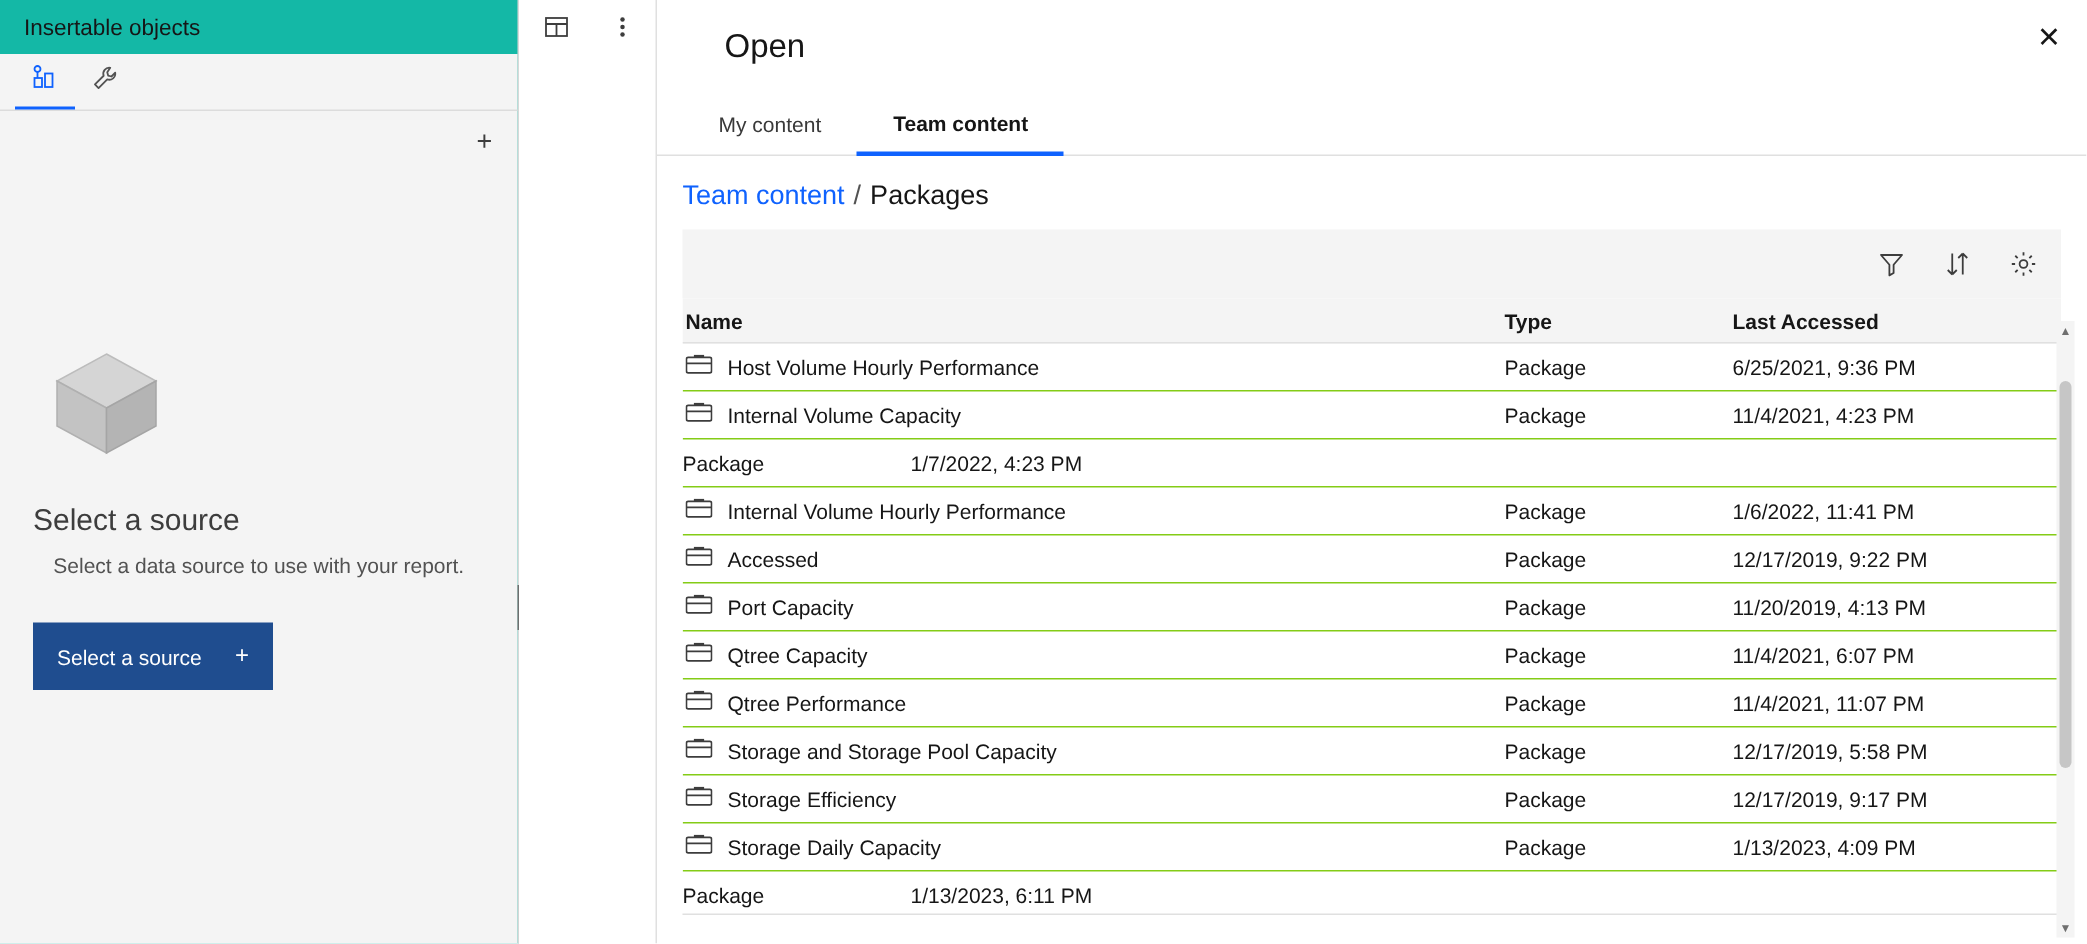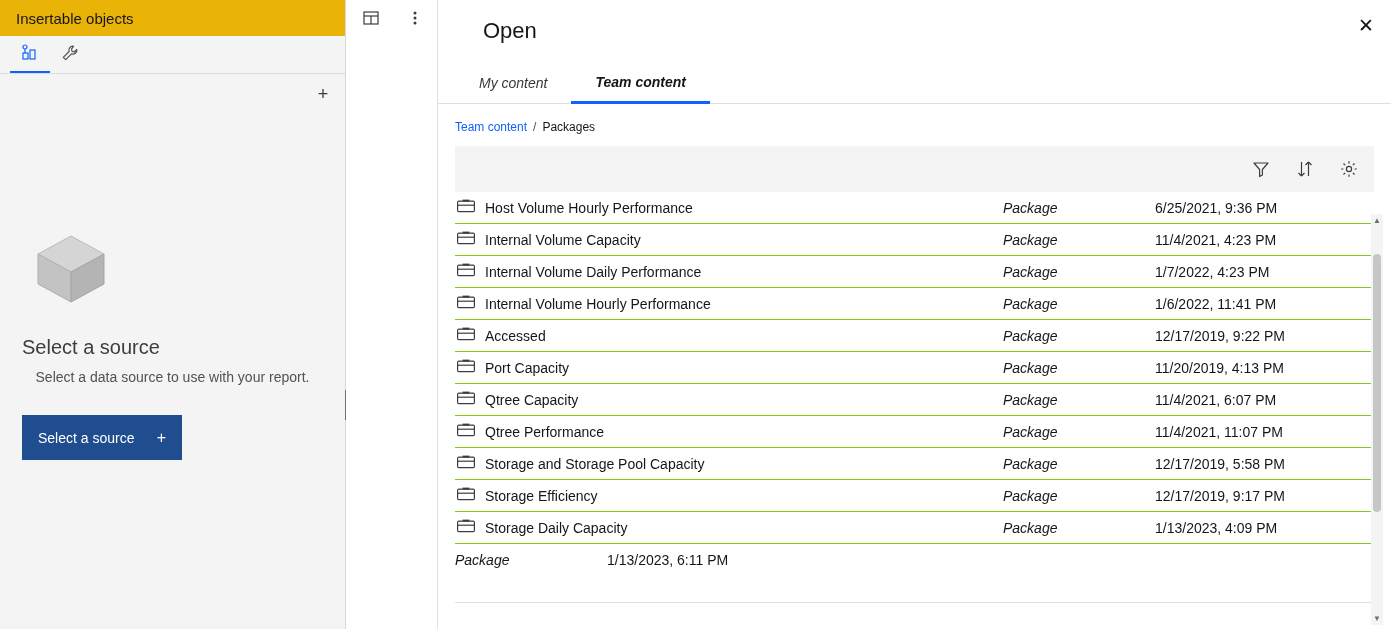--- a/index.html
+++ b/index.html
@@ -14,21 +14,21 @@
     position: relative;
     width: 1391px; height: 629px;
     background: #ffffff;
   }
 
   
   .left-panel {
     position: absolute;
     left: 0; top: 0;
     width: 346px; height: 629px;
-    background: #eab308;
+    background: #14b8a6;
     border-right: 1px solid #d8d8d8;
   }
   .left-header {
     height: 36px;
     display: flex;
     align-items: center;
     padding: 0 16px;
   }
   .left-title {
     font-size: 15px;
@@ -163,30 +163,29 @@
     border-bottom: 1px solid #e0e0e0;
   }
   .tab {
     display: flex;
     align-items: center;
     justify-content: center;
     padding: 0 24px;
     font-size: 14px;
     color: #393939;
     height: 42px;
-    font-style: italic;
   }
   .tab.active {
     color: #161616;
     font-weight: 700;
     border-bottom: 3px solid #0f62fe;
   }
   .breadcrumb {
     padding: 16px 0 0 17px;
-    font-size: 12px;
+    font-size: 18px;
     color: #161616;
   }
   .breadcrumb a {
     color: #0f62fe;
     text-decoration: none;
   }
   .breadcrumb .sep {
     color: #525252;
     margin: 0 6px;
   }
@@ -241,21 +240,21 @@
     font-size: 14px;
     color: #161616;
   }
   .row .cell-name {
     width: 548px;
     display: flex;
     align-items: center;
     gap: 10px;
     padding-left: 2px;
   }
-  .row .cell-type { width: 152px; font-style: italic; }
+  .row .cell-type { width: 152px; }
   .row .cell-date { width: 210px; }
   .pkg-icon {
     width: 18px; height: 14px;
     flex: none;
   }
 
   
   .scrollbar {
     position: absolute;
     right: 8px; top: 214px;
@@ -380,20 +379,25 @@
       </div>
       <div class="tool-icon">
         <svg width="20" height="20" viewBox="0 0 20 20">
           <circle cx="10" cy="10" r="2.6" fill="none" stroke="#3d3d3d" stroke-width="1.2"></circle>
           <path d="M10 2.2v2.2M10 15.6v2.2M2.2 10h2.2M15.6 10h2.2M4.5 4.5l1.6 1.6M13.9 13.9l1.6 1.6M15.5 4.5l-1.6 1.6M6.1 13.9l-1.6 1.6" stroke="#3d3d3d" stroke-width="1.2" fill="none"></path>
         </svg>
       </div>
     </div>
 
     <div class="table-wrap">
+      <div class="table-head">
+        <div class="col-name">Name</div>
+        <div class="col-type">Type</div>
+        <div class="col-date">Last Accessed</div>
+      </div>
       <div class="rows" id="rows">
           <div class="row">
             <div class="cell-name">
               <span><svg class="pkg-icon" viewBox="0 0 18 14">
                   <rect x="0.6" y="2.2" width="16.8" height="10.4" rx="1.2" fill="none" stroke="#3d3d3d" stroke-width="1.2"></rect>
                   <line x1="0.6" y1="6.2" x2="17.4" y2="6.2" stroke="#3d3d3d" stroke-width="1.2"></line>
                   <rect x="5.6" y="0.6" width="6.8" height="2" fill="#3d3d3d"></rect>
                 </svg></span>
               <span>Host Volume Hourly Performance</span>
             </div>
@@ -406,28 +410,20 @@
                   <rect x="0.6" y="2.2" width="16.8" height="10.4" rx="1.2" fill="none" stroke="#3d3d3d" stroke-width="1.2"></rect>
                   <line x1="0.6" y1="6.2" x2="17.4" y2="6.2" stroke="#3d3d3d" stroke-width="1.2"></line>
                   <rect x="5.6" y="0.6" width="6.8" height="2" fill="#3d3d3d"></rect>
                 </svg></span>
               <span>Internal Volume Capacity</span>
             </div>
             <div class="cell-type">Package</div>
             <div class="cell-date">11/4/2021, 4:23 PM</div>
           </div>
           <div class="row">
-            <div class="cell-name">
-              <span><svg class="pkg-icon" viewBox="0 0 18 14">
-                  <rect x="0.6" y="2.2" width="16.8" height="10.4" rx="1.2" fill="none" stroke="#3d3d3d" stroke-width="1.2"></rect>
-                  <line x1="0.6" y1="6.2" x2="17.4" y2="6.2" stroke="#3d3d3d" stroke-width="1.2"></line>
-                  <rect x="5.6" y="0.6" width="6.8" height="2" fill="#3d3d3d"></rect>
-                </svg></span>
-              <span>Internal Volume Daily Performance</span>
-            </div>
             <div class="cell-type">Package</div>
             <div class="cell-date">1/7/2022, 4:23 PM</div>
           </div>
           <div class="row">
             <div class="cell-name">
               <span><svg class="pkg-icon" viewBox="0 0 18 14">
                   <rect x="0.6" y="2.2" width="16.8" height="10.4" rx="1.2" fill="none" stroke="#3d3d3d" stroke-width="1.2"></rect>
                   <line x1="0.6" y1="6.2" x2="17.4" y2="6.2" stroke="#3d3d3d" stroke-width="1.2"></line>
                   <rect x="5.6" y="0.6" width="6.8" height="2" fill="#3d3d3d"></rect>
                 </svg></span>

